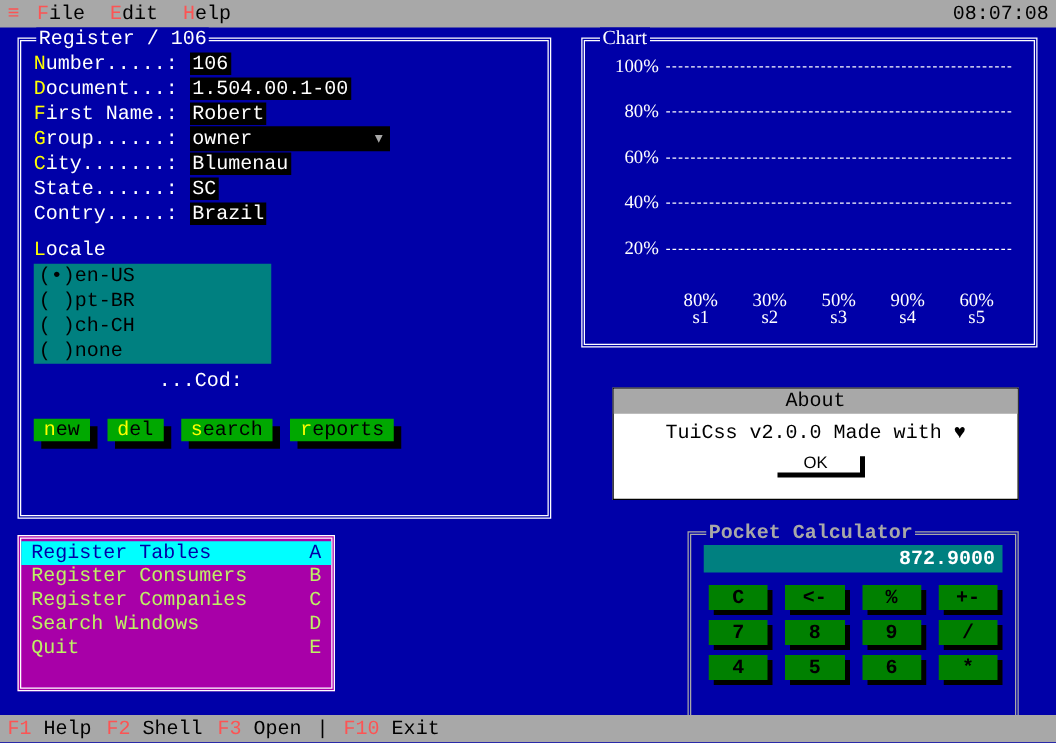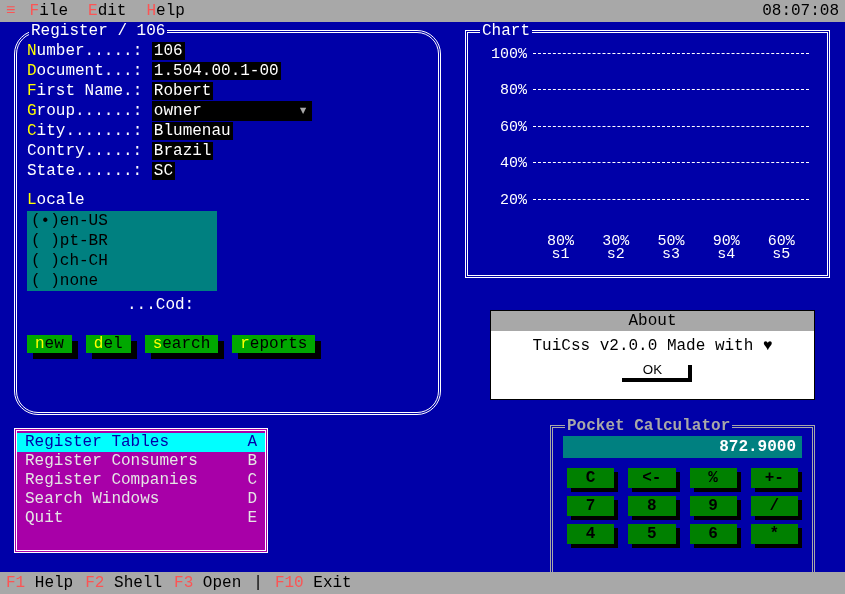--- a/index.html
+++ b/index.html
@@ -122,21 +122,21 @@
   }
 
   
   #menuwin {
     position:absolute; left:14px; top:428px; width:254px; height:125px;
     background:#a800a8;
   }
   #menuwin .frame-dbl { border-color:#fff; height:100%; }
   .menu-list { padding:2px 0; }
   .menu-row {
-    display:flex; padding:0 8px; line-height:19px; color:#e5e5e5; cursor:pointer;
+    display:flex; padding:0 8px; line-height:19px; color:#bef264; cursor:pointer;
   }
   .menu-row.sel { background:#00ffff; color:#0000A8; }
   .menu-row .key { margin-left:auto; }
 
   
   #calc {
     position:absolute; left:550px; top:425px; width:265px; height:150px;
     background:#0000A8;
     font-weight:bold;
   }
@@ -161,30 +161,30 @@
 
 <div class="topbar">
   <span class="hamburger">≡</span>
   <span class="menu-item"><span class="hotkey">F</span><span></span>ile</span>
   <span class="menu-item"><span class="hotkey">E</span>dit</span>
   <span class="menu-item"><span class="hotkey">H</span>elp</span>
   <span class="clock">08:07:08</span>
 </div>
 
 <div id="register" class="panel">
-  <div class="frame-dbl" style="height:100%;border-radius:24px;">
+  <div class="frame-dbl" style="height:100%;">
     <span class="frame-title">Register / 106</span>
     <div class="reg-body">
       <div class="reg-row"><span class="label"><span class="hk">N</span>umber.....: </span><span class="val">106</span></div>
       <div class="reg-row"><span class="label"><span class="hk">D</span>ocument...: </span><span class="val">1.504.00.1-00</span></div>
       <div class="reg-row"><span class="label"><span class="hk">F</span>irst Name.: </span><span class="val">Robert</span></div>
       <div class="reg-row"><span class="label"><span class="hk">G</span>roup......: </span><span class="dropdown">owner</span></div>
       <div class="reg-row"><span class="label"><span class="hk">C</span>ity.......: </span><span class="val">Blumenau</span></div>
+      <div class="reg-row"><span class="label">State......: </span><span class="val">SC</span></div>
       <div class="reg-row"><span class="label">Contry.....: </span><span class="val">Brazil</span></div>
-      <div class="reg-row"><span class="label">State......: </span><span class="val">SC</span></div>
 
       <div class="locale-head"><span class="hk">L</span><span>ocale</span></div>
       <div class="locale-list">
         <div class="radio-row"><span class="mark">(•)</span><span>en-US</span></div>
         <div class="radio-row"><span class="mark">( )</span><span>pt-BR</span></div>
         <div class="radio-row"><span class="mark">( )</span><span>ch-CH</span></div>
         <div class="radio-row"><span class="mark">( )</span><span>none</span></div>
       </div>
       <div class="reg-row" style="margin-top:4px;"><span style="display:inline-block;width:100px;"></span><span>...Cod:</span> <span class="cod-field"></span></div>
 
@@ -192,21 +192,21 @@
         <span class="tui-btn"><span class="hk">n</span>ew</span>
         <span class="tui-btn"><span class="hk">d</span>el</span>
         <span class="tui-btn"><span class="hk">s</span>earch</span>
         <span class="tui-btn"><span class="hk">r</span>eports</span>
       </div>
     </div>
   </div>
 </div>
 
 <div id="chart" class="panel">
-  <div class="frame-dbl" style="height:100%;">
+  <div class="frame-dbl" style="height:100%;font-family:Liberation Serif, serif;">
     <span class="frame-title">Chart</span>
     <div class="chart-area">
       <div class="chart-plot" id="chart-plot">
           <div class="grid-line" style="top: 80%;">
             <span class="y-label">20%</span>
           </div>
           <div class="grid-line" style="top: 60%;">
             <span class="y-label">40%</span>
           </div>
           <div class="grid-line" style="top: 40%;">

